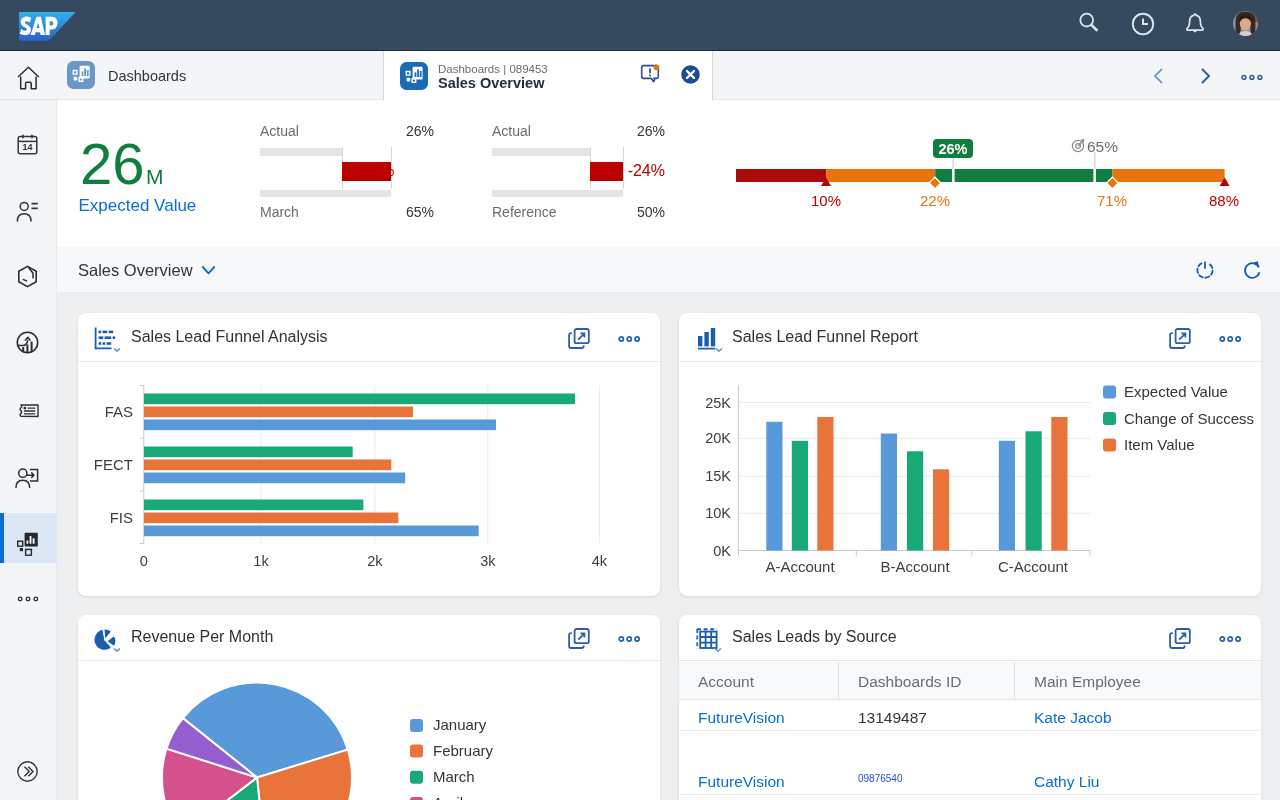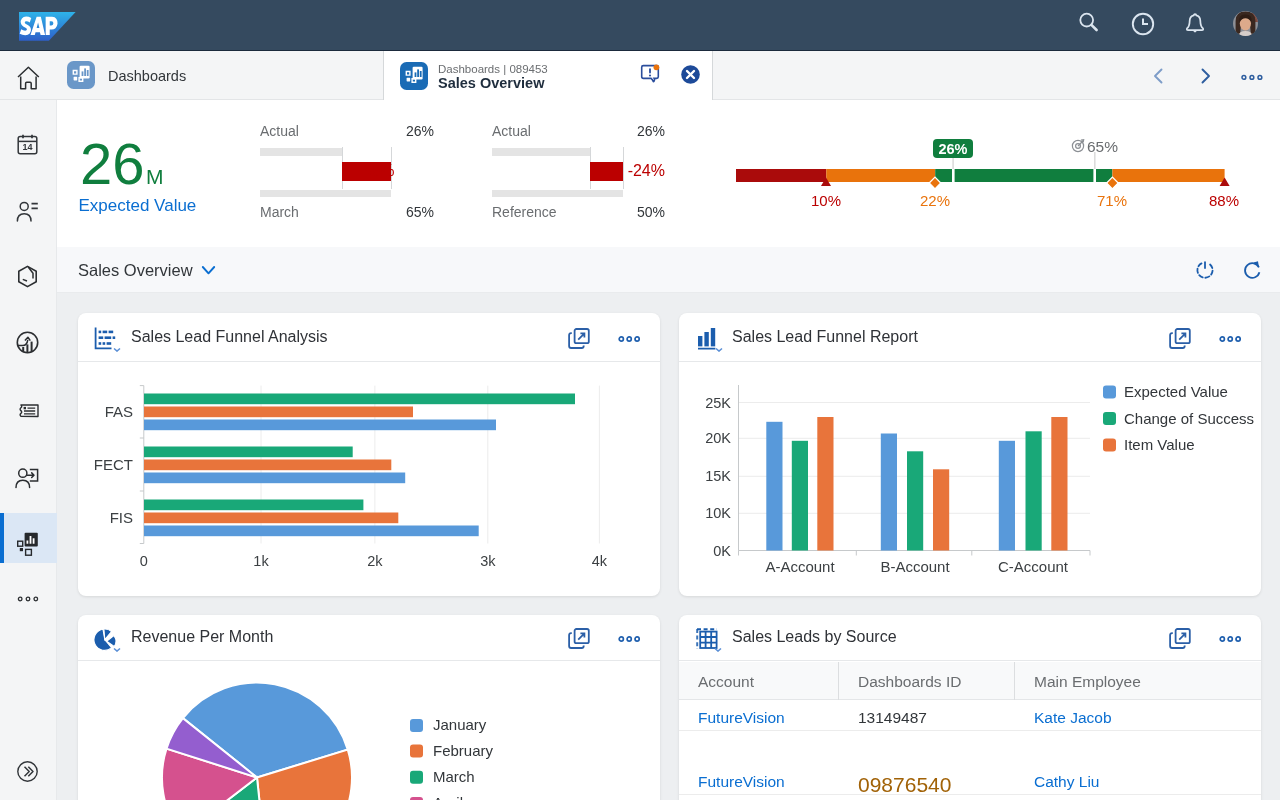--- a/index.html
+++ b/index.html
@@ -476,17 +476,17 @@
       <div class="abs" style="left:159px; top:0; width:1px; height:38px; background:#dcdee0;"></div>
       <div class="abs" style="left:334.5px; top:0; width:1px; height:38px; background:#dcdee0;"></div>
     </div>
     <div class="abs" style="left:0; top:85px; width:582px; height:31px; border-bottom:1px solid #ececec;">
       <div class="abs" style="left:19px; top:9px; font-size:15.5px; color:#0a6ed1;">FutureVision</div>
       <div class="abs" style="left:179px; top:9px; font-size:15.5px; color:#32363a;">13149487</div>
       <div class="abs" style="left:355px; top:9px; font-size:15.5px; color:#0a6ed1;">Kate Jacob</div>
     </div>
     <div class="abs" style="left:0; top:149px; width:582px; height:31px; border-bottom:1px solid #ececec;">
       <div class="abs" style="left:19px; top:9px; font-size:15.5px; color:#0a6ed1;">FutureVision</div>
-      <div class="abs" style="left:179px; top:9px; font-size:21px; color:#a16207;">09876540</div>
+      <div class="abs" style="left:179px; top:9px; font-size:10px; color:#1d4ed8;">09876540</div>
       <div class="abs" style="left:355px; top:9px; font-size:15.5px; color:#0a6ed1;">Cathy Liu</div>
     </div>
   </div>
 </div>
 
 </body></html>

